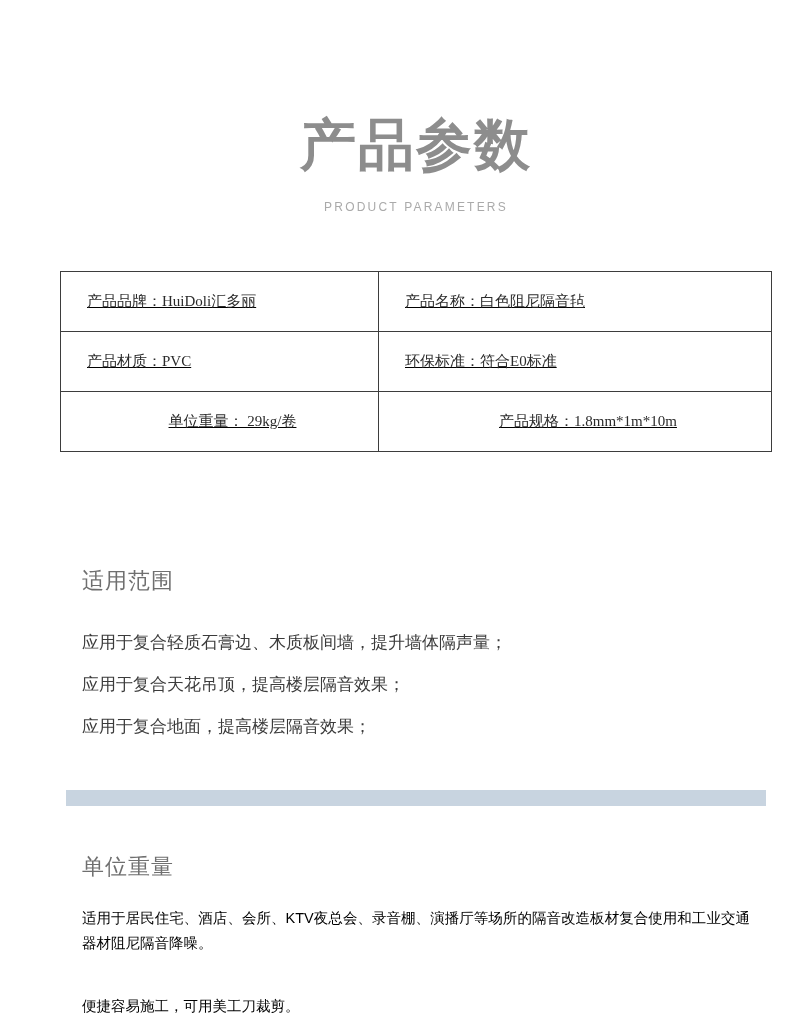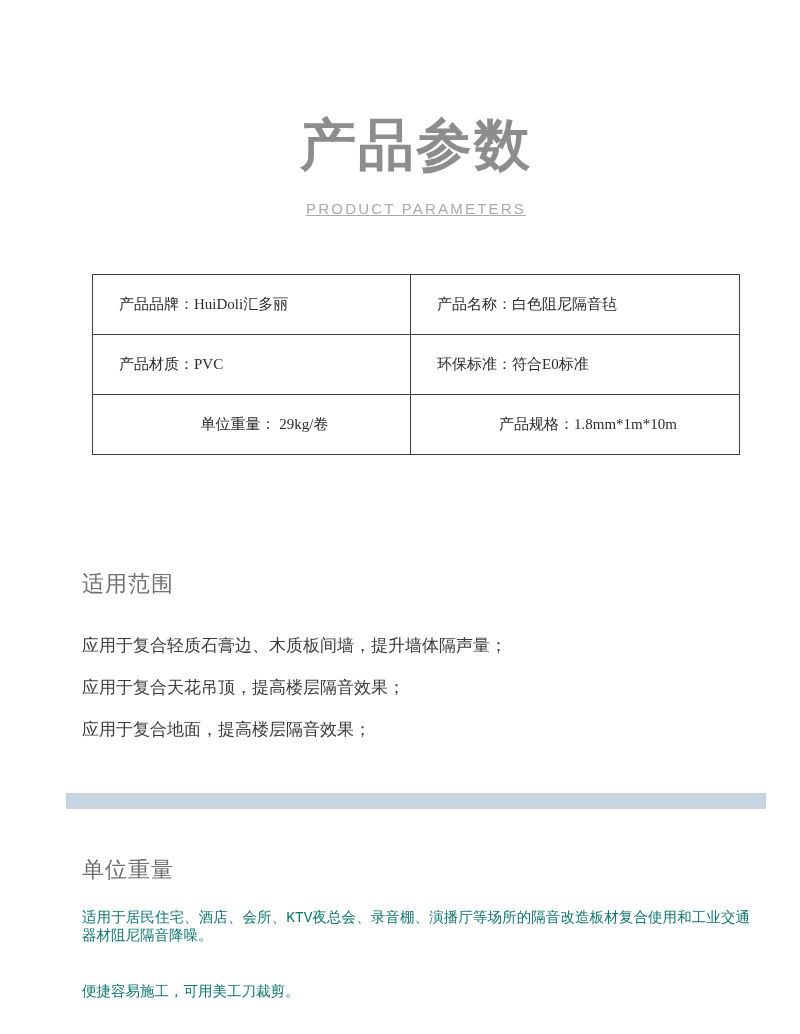--- a/index.html
+++ b/index.html
@@ -25,33 +25,33 @@
   .main-title {
     font-size: 56px;
     line-height: 62px;
     font-weight: bold;
     color: #8d8d8d;
     letter-spacing: 2px;
     font-family: "Liberation Sans", sans-serif;
   }
   .sub-title {
     margin-top: 8px;
-    font-size: 15px;
+    font-size: 12px;
     letter-spacing: 2.2px;
     color: #aaaaaa;
     font-family: "Liberation Sans", sans-serif;
-    text-decoration: underline;
   }
 
   
   .spec-table {
     margin: 41px auto 0 auto;
-    width: 648px;
+    width: 712px;
     border-collapse: collapse;
     border: 1px solid #3d3d3d;
+    text-decoration: underline;
   }
   .spec-table td {
     height: 60px;
     padding: 0 0 0 26px;
     font-size: 15px;
     color: #2b2b2b;
     font-family: "Liberation Serif", serif;
     vertical-align: middle;
     border-bottom: 1px solid #3d3d3d;
   }
@@ -81,25 +81,25 @@
   .divider {
     width: 700px;
     margin: 34px auto 0 auto;
     height: 1px;
     background: #c8d4e0;
   }
   .section.features { margin-top: 30px; }
   .features .section-heading { margin-bottom: 8px; }
   .feature-para {
     font-size: 14.5px;
-    line-height: 18px;
-    color: #0f766e;
+    line-height: 25px;
+    color: #000000;
     margin-bottom: 22px;
     text-align: justify;
-    font-family: Liberation Mono, monospace;
+    font-family: Liberation Sans, sans-serif;
   }
   .feature-para:last-child { margin-bottom: 0; }
 </style>
 </head>
 <body>
 
 <div class="page">
 
   <div class="title-block">
     <div class="main-title">产品参数</div>

